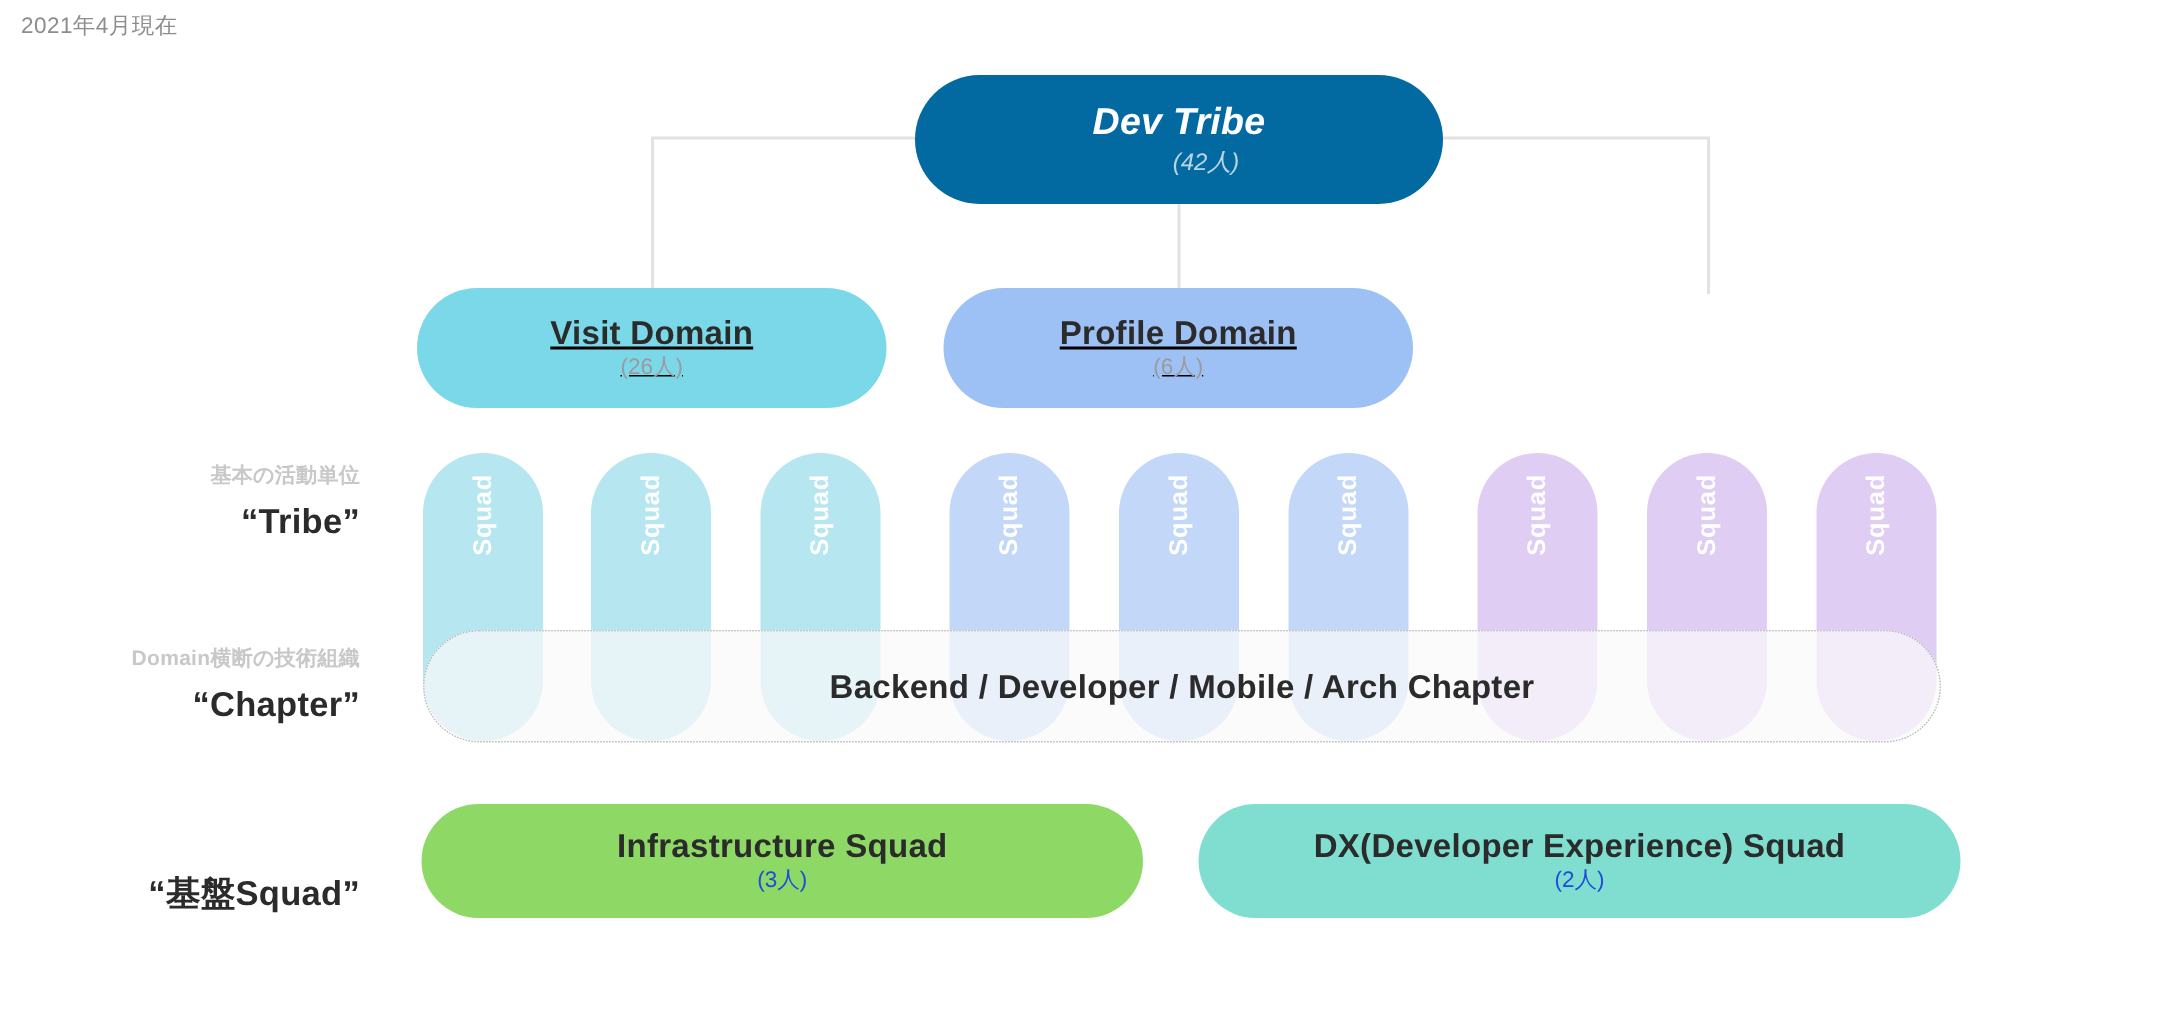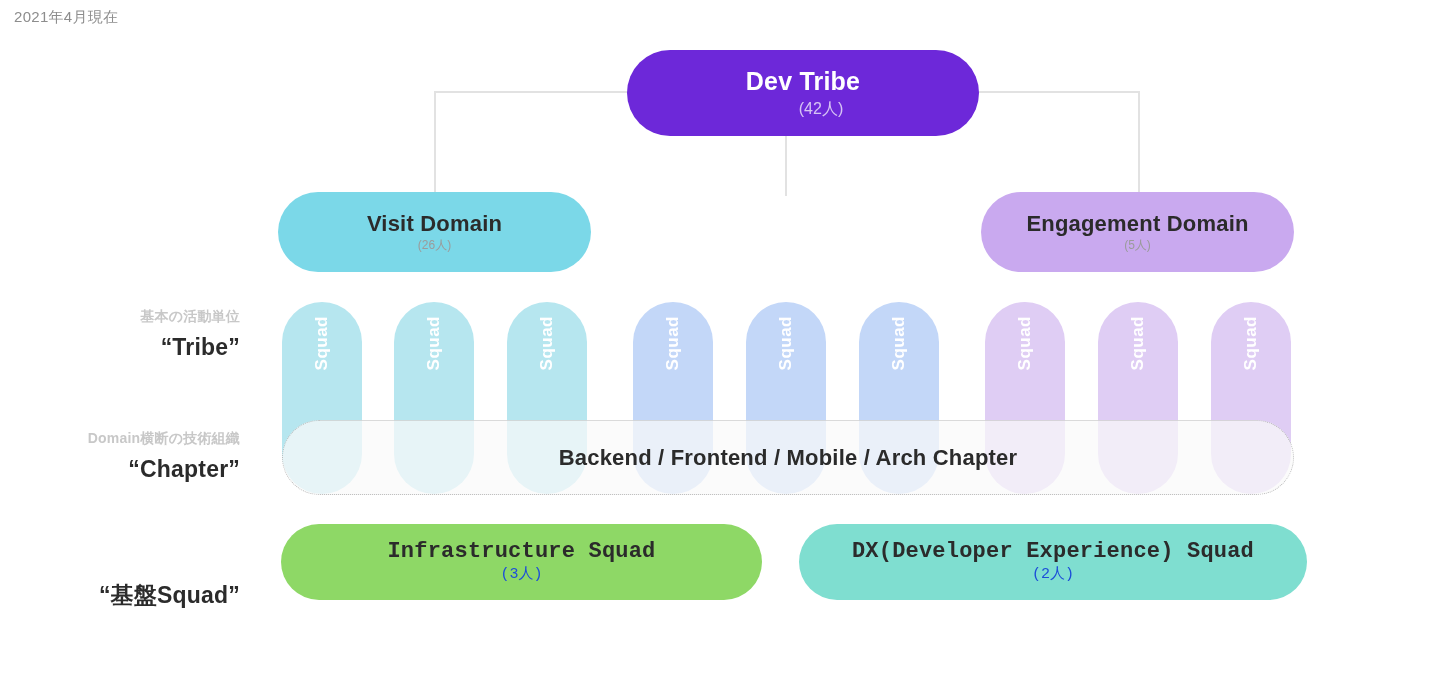--- a/index.html
+++ b/index.html
@@ -26,30 +26,30 @@
     border-radius: 999px;
     display: flex; flex-direction: column;
     align-items: center; justify-content: center;
     text-align: center;
   }
   .pill .title { font-weight: bold; line-height: 1.1; }
   .pill .count { line-height: 1.2; }
 
   
   .tribe {
-    left: 627px; top: 50px; width: 352px; height: 86px;
-    background: #6d28d9; z-index: 3;
+    left: 610px; top: 50px; width: 352px; height: 86px;
+    background: #0369a1; z-index: 3; font-style: italic;
   }
   .tribe .title { font-size: 25px; color: #ffffff; letter-spacing: .2px; }
   .tribe .count { font-size: 16px; color: rgba(255,255,255,.72); margin-top: 3px; margin-left: 36px; }
 
   
-  .domain { top: 192px; height: 80px; z-index: 3; }
+  .domain { top: 192px; height: 80px; z-index: 3; text-decoration: underline; }
   .domain .title { font-size: 22px; color: #2b2b2b; letter-spacing: .2px; }
-  .domain .count { font-size: 12px; color: #9b9b9b; margin-top: 2px; }
+  .domain .count { font-size: 15px; color: #9b9b9b; margin-top: 2px; }
   .domain-visit      { left: 278px;  width: 313px; background: #7bd8e8; }
   .domain-profile    { left: 629px;  width: 313px; background: #9dc1f5; }
   .domain-engagement { left: 981px;  width: 313px; background: #c9a9ef; }
 
   
   .squad-col {
     position: absolute; top: 302px; width: 80px; height: 192px;
     border-radius: 999px; z-index: 2;
   }
   .squad-col .vlabel {
@@ -86,21 +86,21 @@
     margin-bottom: 8px;
   }
   .row-label .main {
     font-size: 23px; font-weight: bold; color: #2b2b2b; letter-spacing: .2px;
   }
   .label-squad   { top: 308px; }
   .label-chapter { top: 430px; padding-left: 22px; }
   .label-base    { top: 580px; }
 
   
-  .base { top: 524px; height: 76px; z-index: 3; font-family: Liberation Mono, monospace; }
+  .base { top: 536px; height: 76px; z-index: 3; }
   .base .title { font-size: 22px; color: #2b2b2b; letter-spacing: .2px; }
   .base .count { font-size: 15px; color: #1d4ed8; margin-top: 2px; }
   .base-infra { left: 281px; width: 481px; background: #8ed866; }
   .base-dx    { left: 799px; width: 508px; background: #7fded0; }
 </style>
 </head>
 <body>
 
 <div id="canvas">
 
@@ -117,23 +117,23 @@
 
   <div class="pill tribe">
     <div class="title">Dev Tribe</div>
     <div class="count">(42人)</div>
   </div>
 
   <div class="pill domain domain-visit">
     <div class="title">Visit Domain</div>
     <div class="count">(26人)</div>
   </div>
-  <div class="pill domain domain-engagement">
-    <div class="title">Engagement Domain</div>
-    <div class="count">(5人)</div>
+  <div class="pill domain domain-profile">
+    <div class="title">Profile Domain</div>
+    <div class="count">(6人)</div>
   </div>
 
   <div class="squad-col sq-cyan" style="left:282px">
     <div class="vlabel">
         <span>Squad</span>
       </div>
   </div>
   <div class="squad-col sq-cyan" style="left:394px">
     <div class="vlabel">
         <span>Squad</span>
@@ -171,21 +171,21 @@
         <span>Squad</span>
       </div>
   </div>
   <div class="squad-col sq-purple" style="left:1211px">
     <div class="vlabel">
         <span>Squad</span>
       </div>
   </div>
 
   <div class="chapter-band">
-    <div class="chapter-text">Backend / Frontend / Mobile / Arch Chapter</div>
+    <div class="chapter-text">Backend / Developer / Mobile / Arch Chapter</div>
   </div>
 
   <div class="row-label label-squad">
     <div class="sub">基本の活動単位</div>
     <div class="main">“Tribe”</div>
   </div>
   <div class="row-label label-chapter">
     <div class="sub">Domain横断の技術組織</div>
     <div class="main">“Chapter”</div>
   </div>

